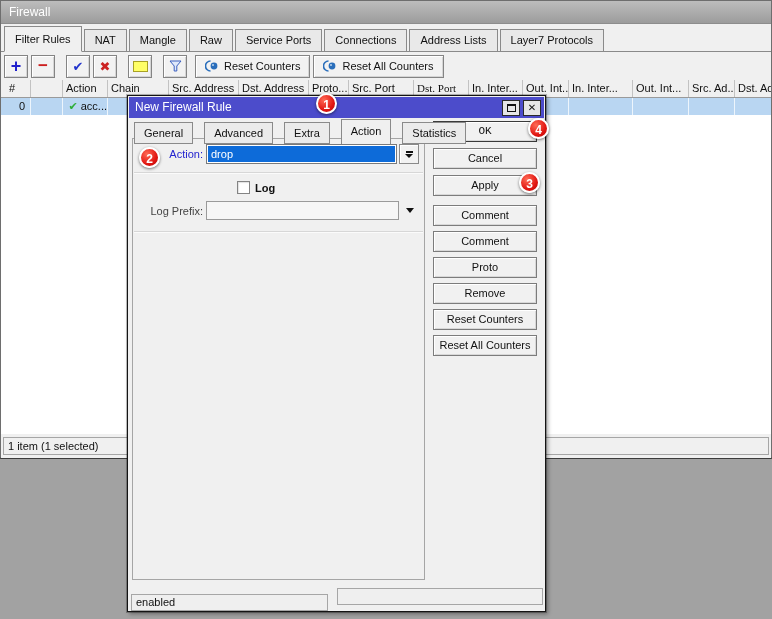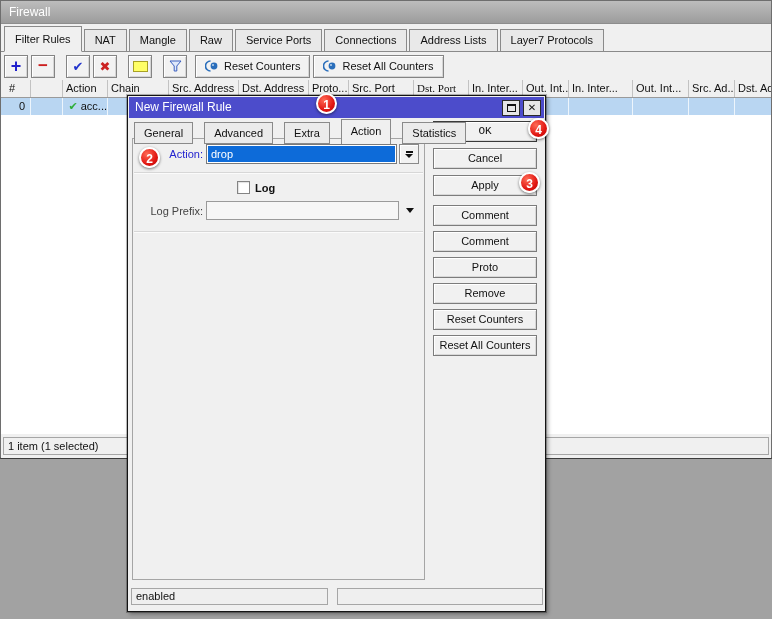--- a/index.html
+++ b/index.html
@@ -82,21 +82,21 @@
   .txtfield { position:absolute; left:73px; top:62px; width:193px; height:19px; background:#f6f6f6;
         border:1px solid #9a9a9a; }
   .dd-arrow { position:absolute; left:273px; top:69px; width:0; height:0;
         border:4px solid transparent; border-top:5px solid #111; border-bottom:0; cursor:default; }
   .dbtn { position:absolute; left:305px; width:104px; height:21px; background:#f1f1f1;
         border:1px solid #7c7c7c; text-align:center; line-height:19px;
         box-shadow:inset 1px 1px 0 #fff, inset -1px -1px 0 #d8d8d8; cursor:default; z-index:2; }
   .dbtn.default { border-color:#3a3a3a; }
   .dstat { position:absolute; top:492px; height:17px; border:1px solid #a6a6a6; background:#efefef;
         line-height:15px; padding-left:4px; }
-  .dstat.left { left:3px; width:197px; } .dstat.right { left:209px; width:206px; }
+  .dstat.left { left:3px; width:197px;margin-top:6px; } .dstat.right { left:209px; width:206px; }
 
   
   .badge { position:absolute; width:21px; height:21px; border-radius:50%;
         background:radial-gradient(circle at 35% 30%, #ff6a55, #e01410 62%, #b30c0c);
         border:2px solid #fff; box-shadow:0 1px 3px rgba(0,0,0,.55);
         color:#fff; font-weight:bold; font-size:12px; text-align:center; line-height:21px; z-index:50; }
   .badge.b1 { left:316px; top:93px; }
   .badge.b2 { left:139px; top:147px; }
   .badge.b3 { left:519px; top:172px; }
   .badge.b4 { left:528px; top:118px; }

